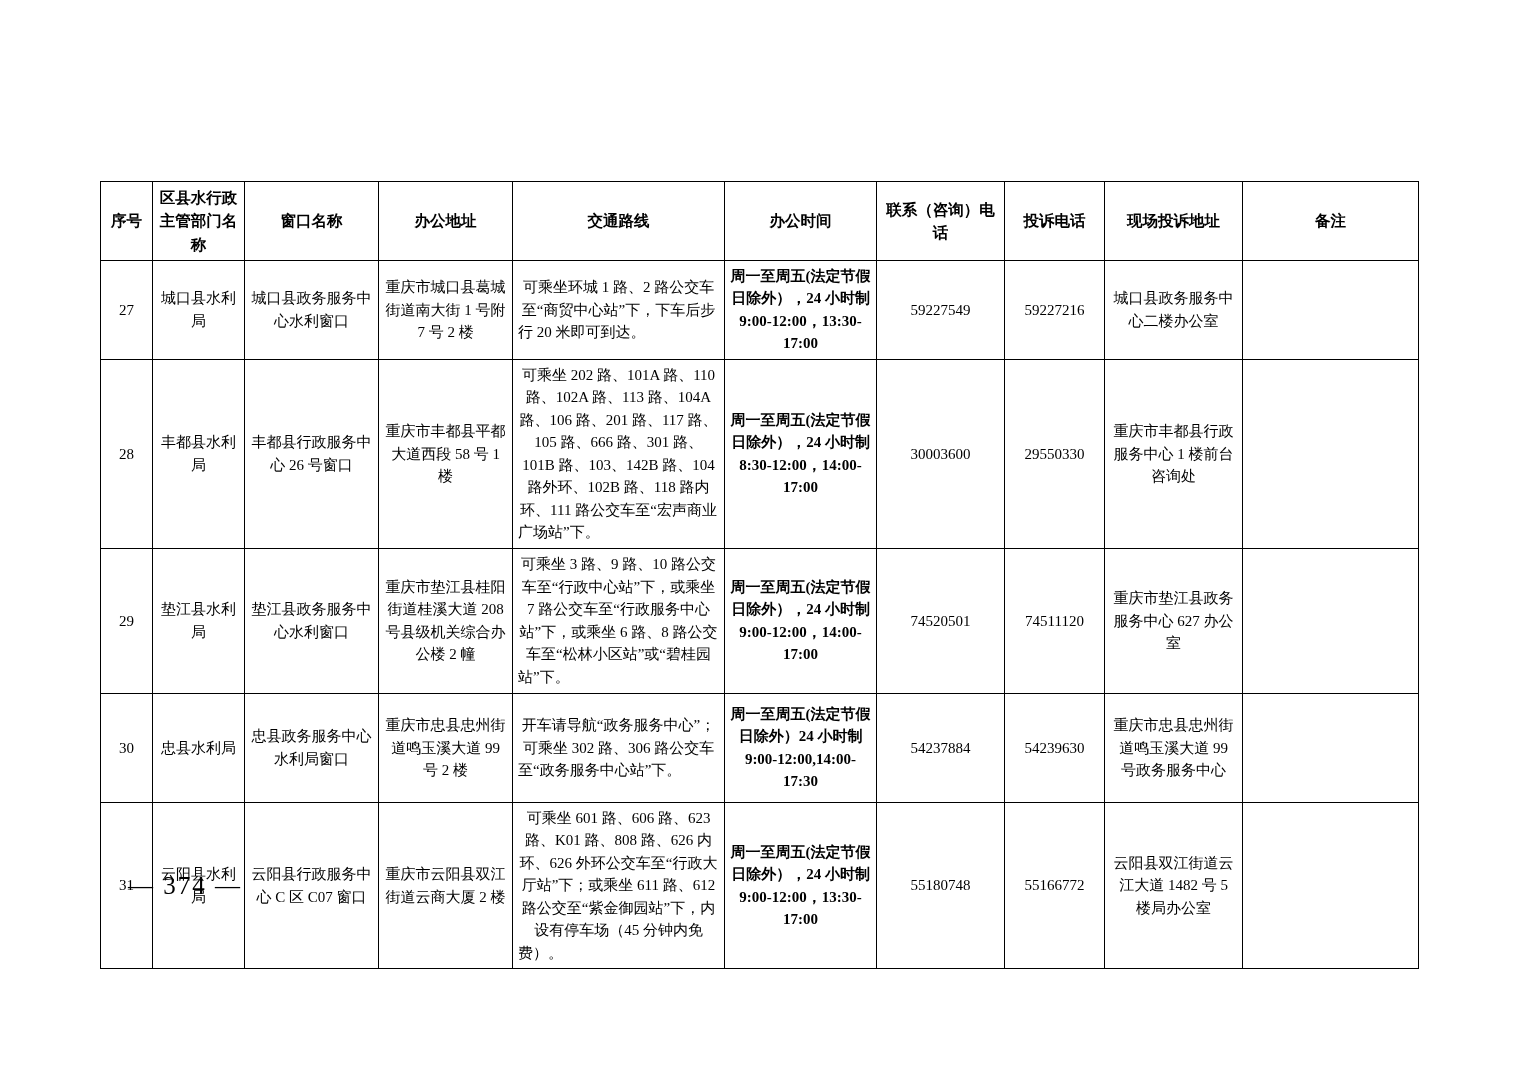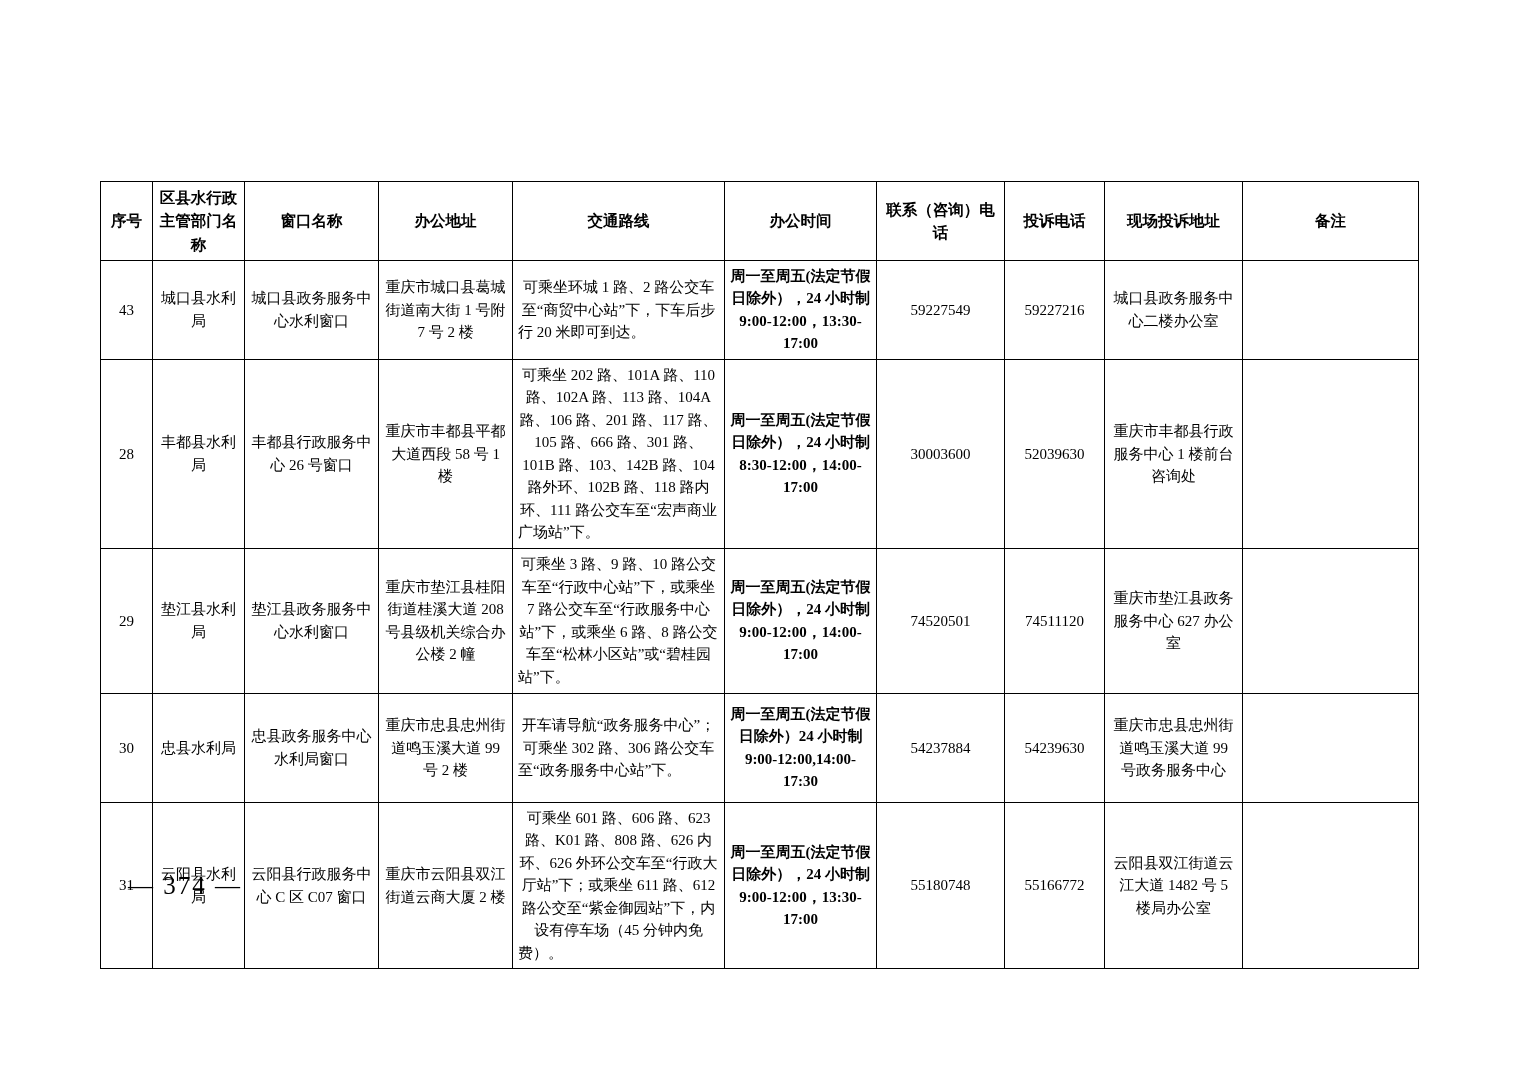--- a/index.html
+++ b/index.html
@@ -114,40 +114,40 @@
           <th>交通路线</th>
           <th>办公时间</th>
           <th>联系（咨询）电话</th>
           <th>投诉电话</th>
           <th>现场投诉地址</th>
           <th>备注</th>
         </tr>
       </thead>
       <tbody>
         <tr class="row-27">
-          <td>43</td>
+          <td>27</td>
           <td>城口县水利局</td>
           <td>城口县政务服务中心水利窗口</td>
           <td>重庆市城口县葛城街道南大街 1 号附 7 号 2 楼</td>
           <td class="route">可乘坐环城 1 路、2 路公交车至“商贸中心站”下，下车后步行 20 米即可到达。</td>
           <td class="hours">周一至周五(法定节假日除外），24 小时制 9:00-12:00，13:30-17:00</td>
           <td>59227549</td>
           <td>59227216</td>
           <td>城口县政务服务中心二楼办公室</td>
           <td></td>
         </tr>
         <tr class="row-28">
           <td>28</td>
           <td>丰都县水利局</td>
           <td>丰都县行政服务中心 26 号窗口</td>
           <td>重庆市丰都县平都大道西段 58 号 1 楼</td>
           <td class="route">可乘坐 202 路、101A 路、110 路、102A 路、113 路、104A 路、106 路、201 路、117 路、105 路、666 路、301 路、101B 路、103、142B 路、104 路外环、102B 路、118 路内环、111 路公交车至“宏声商业广场站”下。</td>
           <td class="hours">周一至周五(法定节假日除外），24 小时制 8:30-12:00，14:00-17:00</td>
           <td>30003600</td>
-          <td>52039630</td>
+          <td>29550330</td>
           <td>重庆市丰都县行政服务中心 1 楼前台咨询处</td>
           <td></td>
         </tr>
         <tr class="row-29">
           <td>29</td>
           <td>垫江县水利局</td>
           <td>垫江县政务服务中心水利窗口</td>
           <td>重庆市垫江县桂阳街道桂溪大道 208 号县级机关综合办公楼 2 幢</td>
           <td class="route">可乘坐 3 路、9 路、10 路公交车至“行政中心站”下，或乘坐 7 路公交车至“行政服务中心站”下，或乘坐 6 路、8 路公交车至“松林小区站”或“碧桂园站”下。</td>
           <td class="hours">周一至周五(法定节假日除外），24 小时制 9:00-12:00，14:00-17:00</td>

